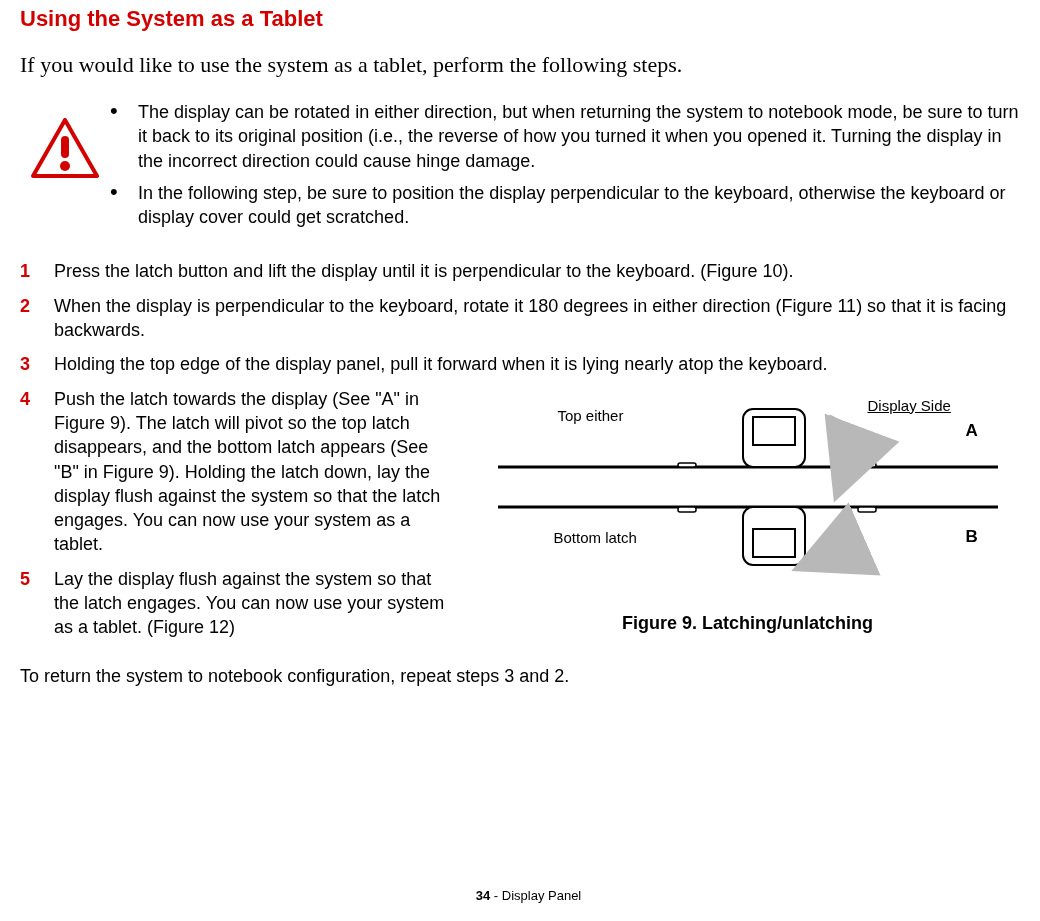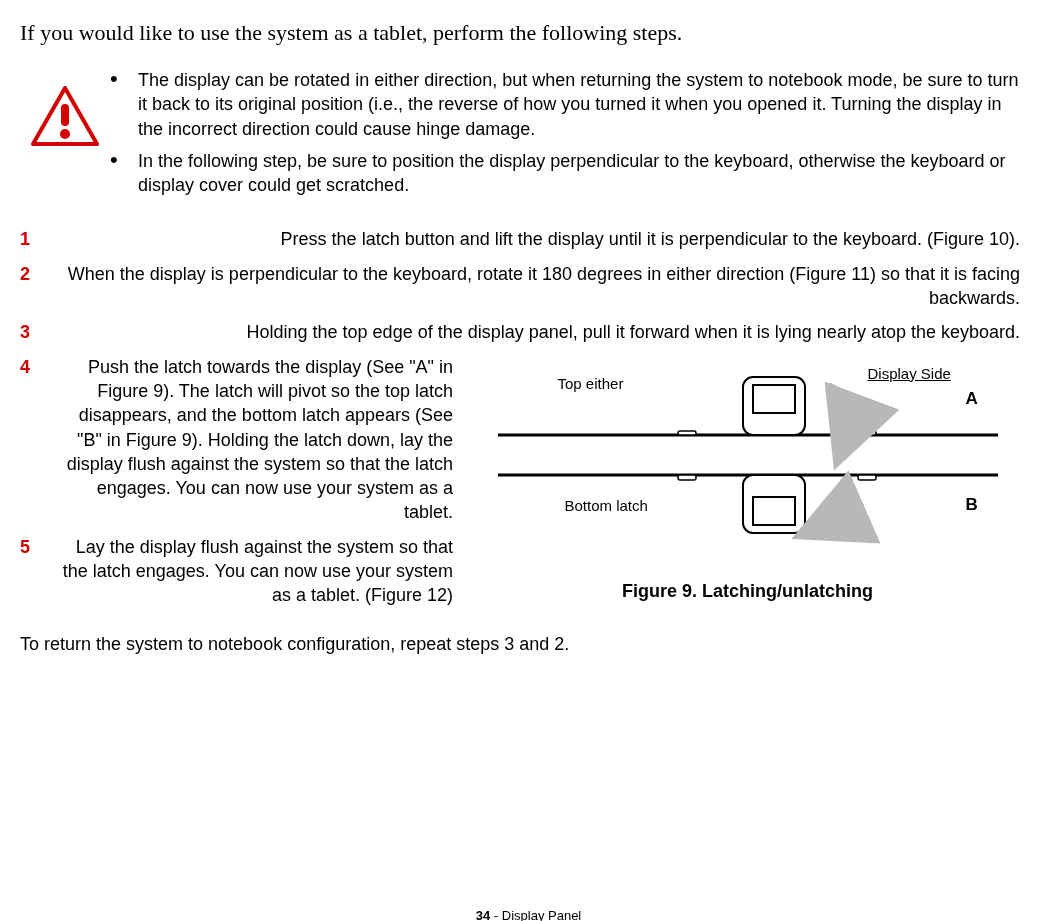--- a/index.html
+++ b/index.html
@@ -69,21 +69,20 @@
     display: flex;
     margin-bottom: 10px;
   }
   .step-num {
     flex: 0 0 34px;
     color: #d30000;
     font-weight: bold;
   }
   .step-text {
     flex: 1;
-    text-align: right;
   }
   .split-row {
     display: flex;
     align-items: flex-start;
     margin-top: 8px;
   }
   .split-left {
     flex: 0 0 455px;
     box-sizing: border-box;
     padding-right: 22px;
@@ -120,20 +119,21 @@
   }
   .page-footer .pn {
     font-weight: bold;
   }
 </style>
 </head>
 <body>
 
 <div class="page">
 
+  <h1 class="page-title">Using the System as a Tablet</h1>
   <div class="intro">If you would like to use the system as a tablet, perform the following steps.</div>
 
   <div class="warning-row">
     <div class="warning-icon">
       <svg width="68" height="60" viewBox="0 0 68 60">
         <polygon points="34,2 66,58 2,58" fill="none" stroke="#d30000" stroke-width="4" stroke-linejoin="round"></polygon>
         <rect x="30" y="18" width="8" height="22" rx="4" fill="#d30000"></rect>
         <circle cx="34" cy="48" r="5" fill="#d30000"></circle>
       </svg>
     </div>
@@ -205,21 +205,21 @@
           <rect x="255" y="120" width="62" height="58" rx="10" fill="#fff" stroke="#000" stroke-width="2"></rect>
           <rect x="265" y="142" width="42" height="28" fill="#fff" stroke="#000" stroke-width="2"></rect>
 
           <path d="M358 122 Q 372 154 340 168" fill="none" stroke="#b8b8b8" stroke-width="10" marker-end="url(#arrowhead)"></path>
         </svg>
 
         <div style="position:relative; width:520px; height:0;">
           <div style="position:absolute; top:-200px; left:70px; font-size:15px;">Top either</div>
           <div style="position:absolute; top:-210px; left:380px; font-size:15px;text-decoration:underline;">Display Side</div>
           <div style="position:absolute; top:-186px; left:478px; font-size:17px; font-weight:bold;">A</div>
-          <div style="position:absolute; top:-78px; left:77px; font-size:15px;text-align:center;">Bottom latch</div>
+          <div style="position:absolute; top:-78px; left:66px; font-size:15px;text-align:center;">Bottom latch</div>
           <div style="position:absolute; top:-80px; left:478px; font-size:17px; font-weight:bold;">B</div>
         </div>
 
         <div class="figure-caption">Figure 9.  Latching/unlatching</div>
       </div>
     </div>
   </div>
 
   <div class="return-note">To return the system to notebook configuration, repeat steps 3 and 2.</div>
 

